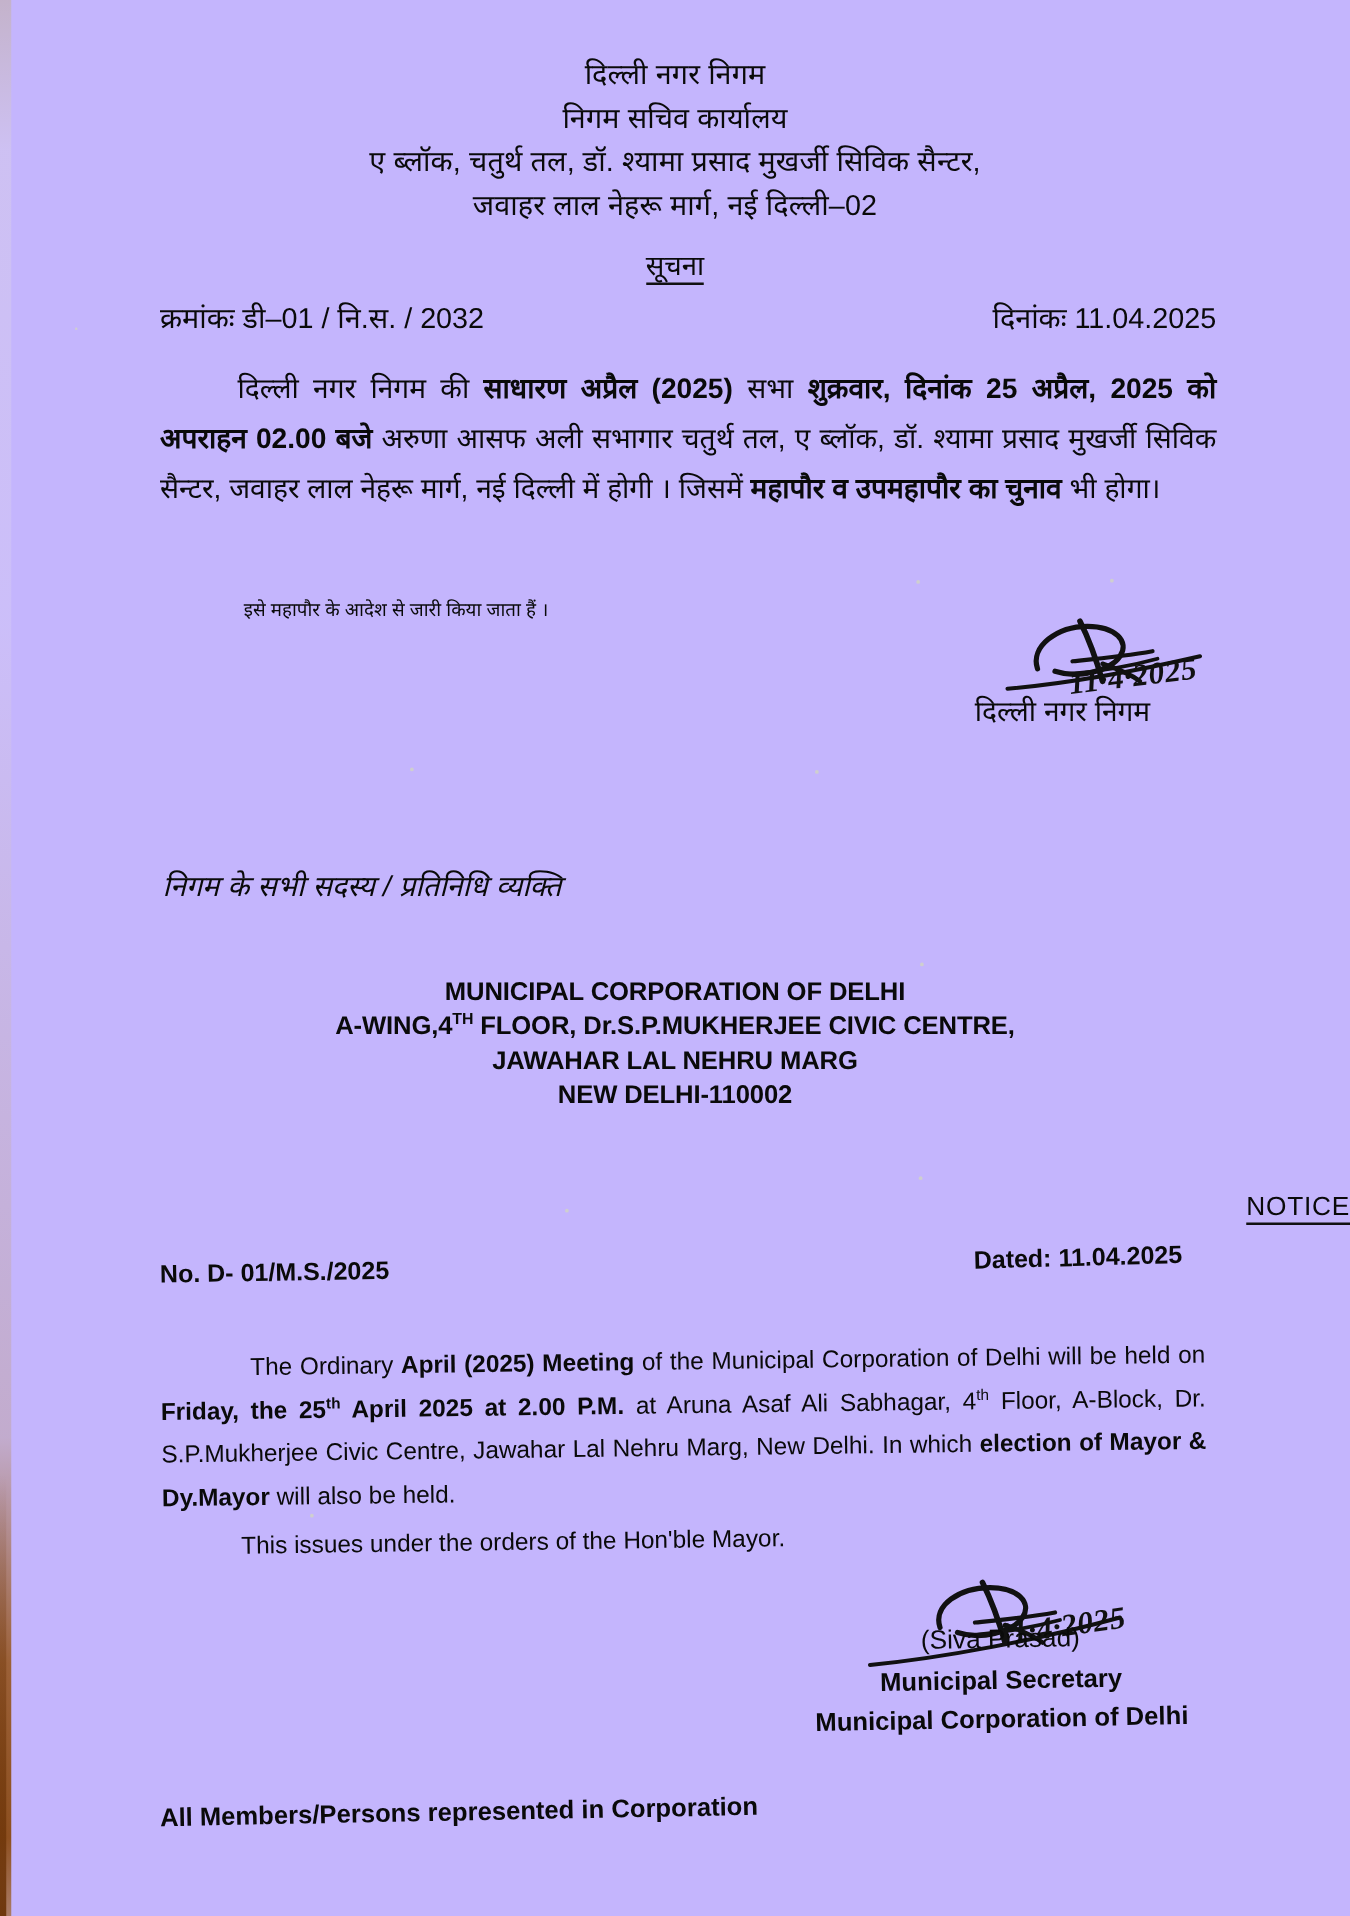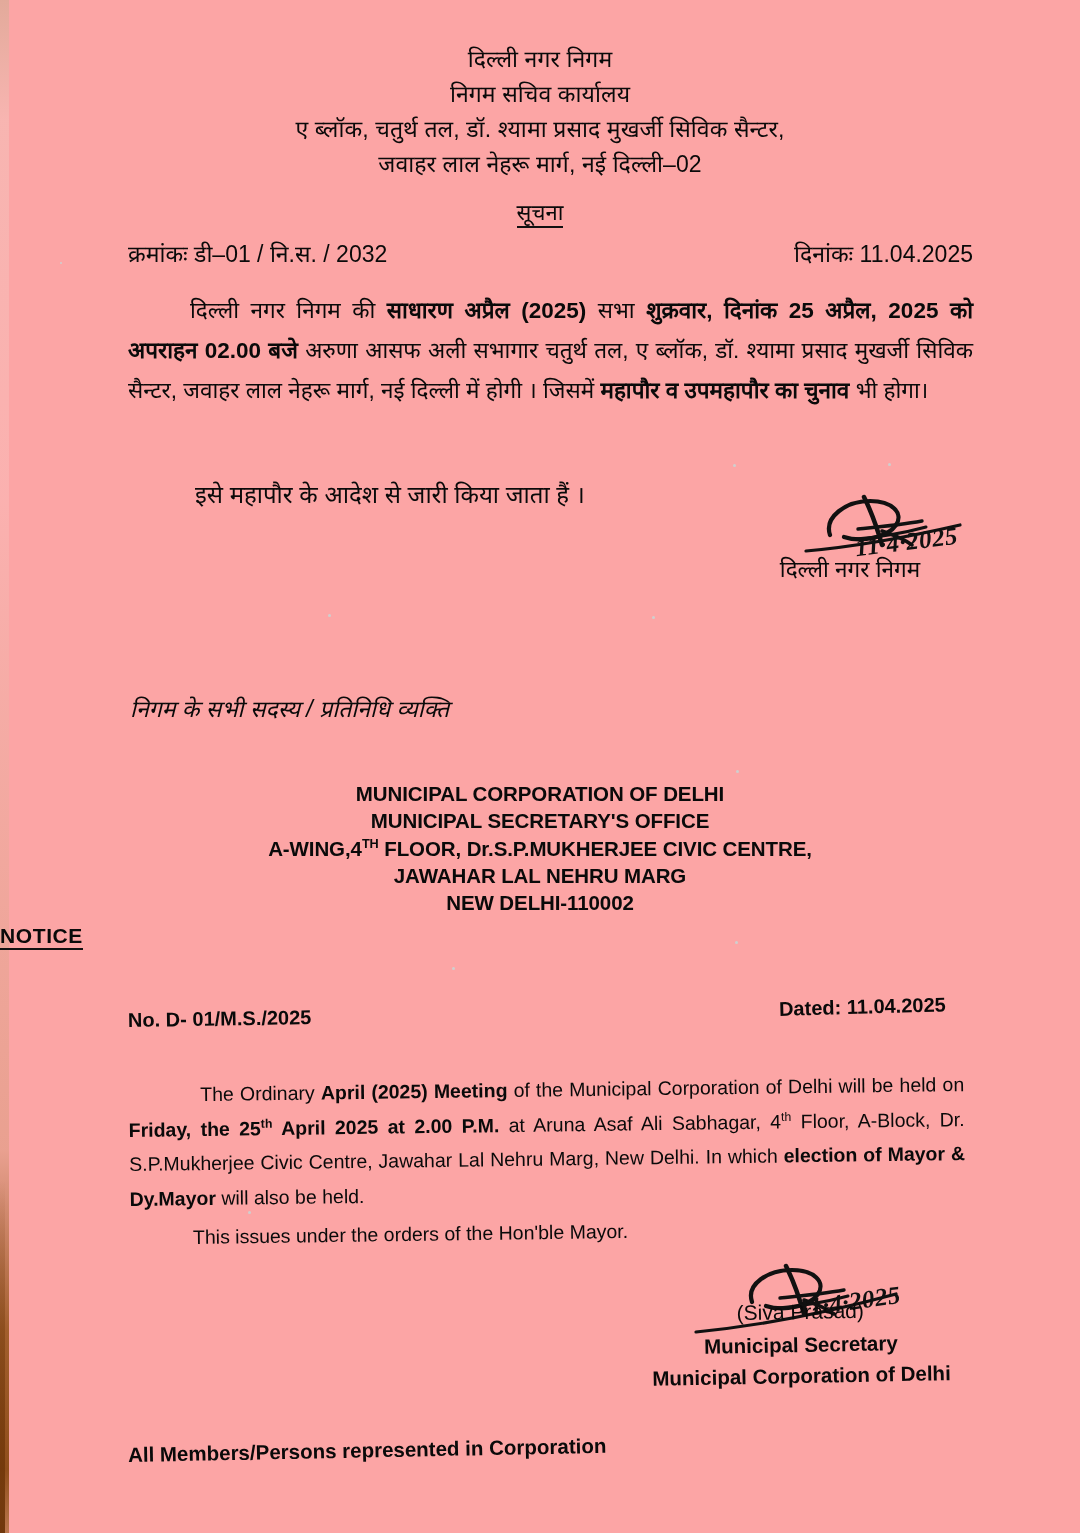--- a/index.html
+++ b/index.html
@@ -4,21 +4,21 @@
 <style>
   html, body {
     margin: 0;
     padding: 0;
     background: #ffffff;
   }
   .page {
     position: relative;
     width: 1080px;
     height: 1533px;
-    background: #fca5a5;
+    background: #c4b5fd;
     overflow: hidden;
     font-family: "Liberation Sans", sans-serif;
     color: #0a0a0a;
   }
   
   .scan-edge {
     position: absolute;
     left: 0;
     top: 0;
     width: 9px;
@@ -90,21 +90,21 @@
     text-align: justify;
     text-justify: inter-word;
   }
   .hindi-body .indent { display: inline-block; width: 62px; }
   .hindi-body b { font-weight: 700; }
 
   .hindi-issue {
     position: absolute;
     left: 195px;
     top: 477px;
-    font-size: 24px;
+    font-size: 15px;
   }
 
   .hindi-sign {
     position: absolute;
     left: 700px;
     top: 552px;
     width: 300px;
     text-align: center;
     font-size: 22.5px;
     line-height: 1.58;
@@ -132,23 +132,23 @@
   .eng-header div { white-space: nowrap; }
   .eng-header sup {
     font-size: 0.62em;
     vertical-align: super;
     line-height: 0;
   }
 
   .notice {
     position: absolute;
     left: 0; right: 0;
-    top: 924px;
-    text-align: left;
-    font-weight: 700;
+    top: 954px;
+    text-align: right;
+    font-weight: 400;
     font-size: 21px;
     letter-spacing: 0.6px;
   }
   .notice span {
     border-bottom: 2px solid #111;
     padding-bottom: 1px;
   }
 
   .eng-ref-no {
     position: absolute;
@@ -299,21 +299,20 @@
   <div class="hw-date hw-date-1">11·4·2025</div>
 
   <div class="hindi-sign hi">
     <div>दिल्ली नगर निगम</div>
   </div>
 
   <div class="addressee hi">निगम के सभी सदस्य / प्रतिनिधि व्यक्ति</div>
 
   <div class="eng-header">
     <div>MUNICIPAL CORPORATION OF  DELHI</div>
-    <div>MUNICIPAL SECRETARY'S OFFICE</div>
     <div><span>A-WING,4</span><sup>TH</sup><span> FLOOR, Dr.S.P.MUKHERJEE CIVIC CENTRE,</span></div>
     <div>JAWAHAR LAL NEHRU MARG</div>
     <div>NEW DELHI-110002</div>
   </div>
 
   <div class="notice">
     <span>NOTICE</span>
   </div>
 
   <div class="eng-ref-no">No. D- 01/M.S./2025</div>

